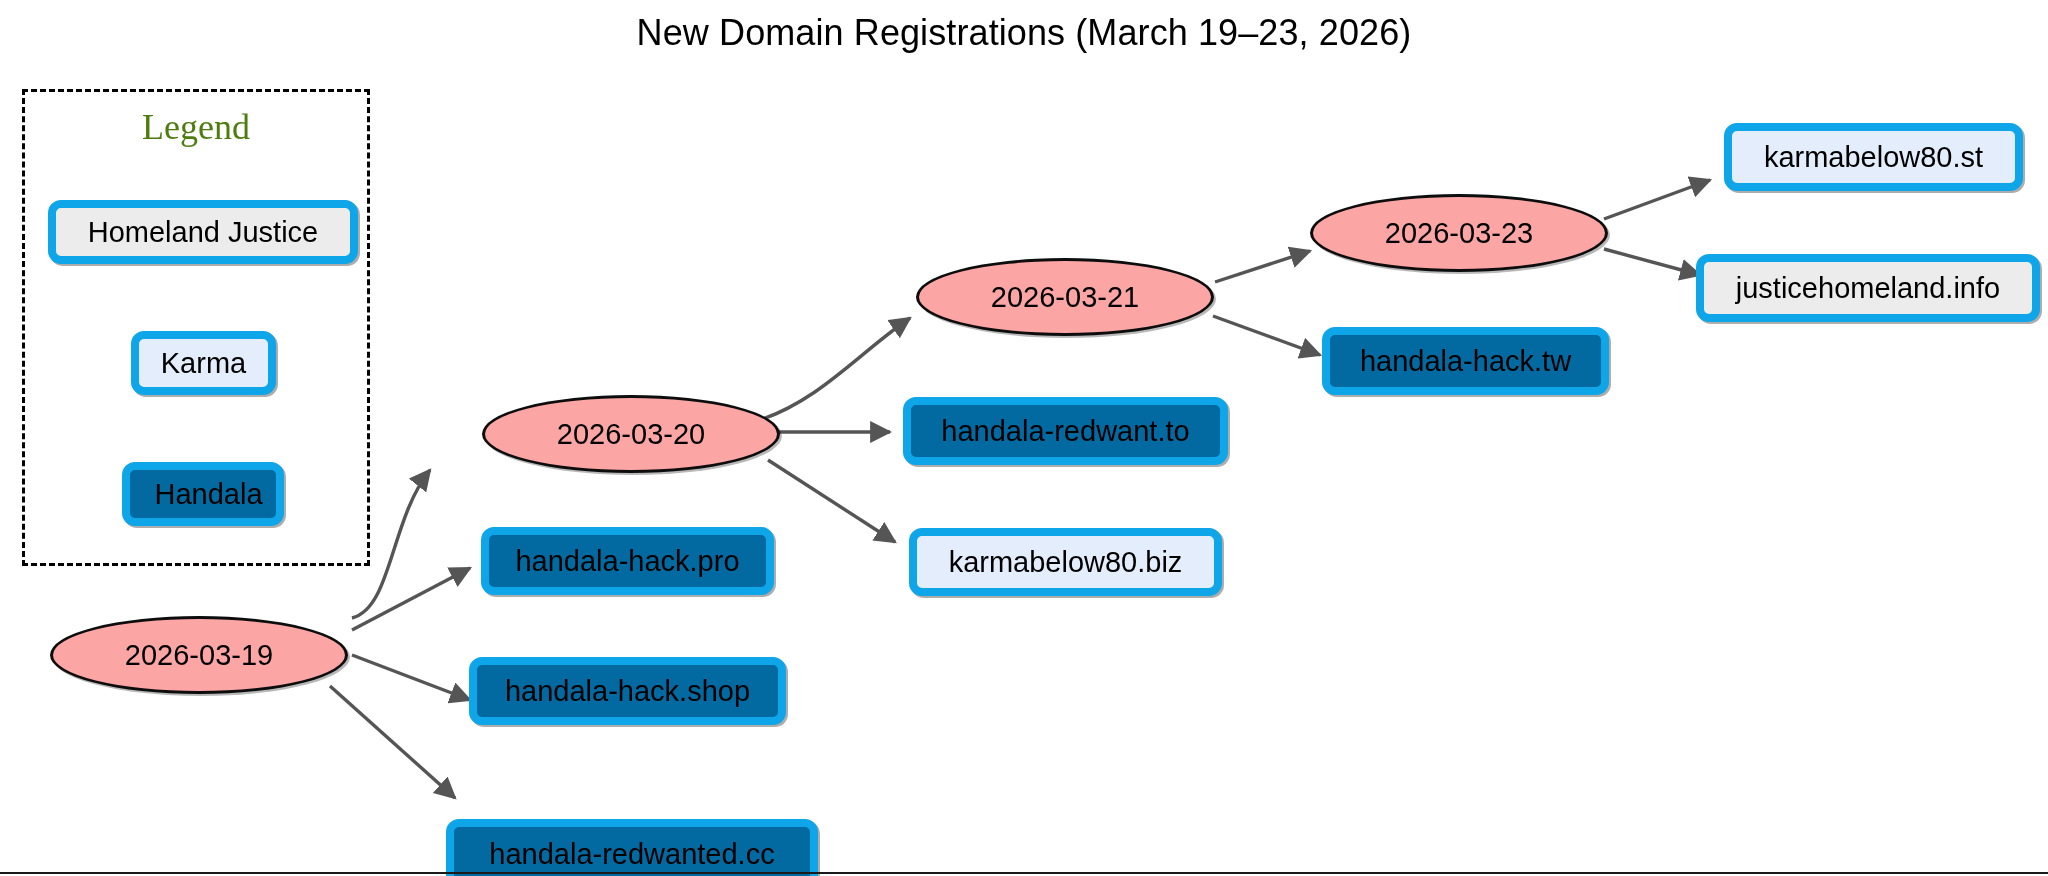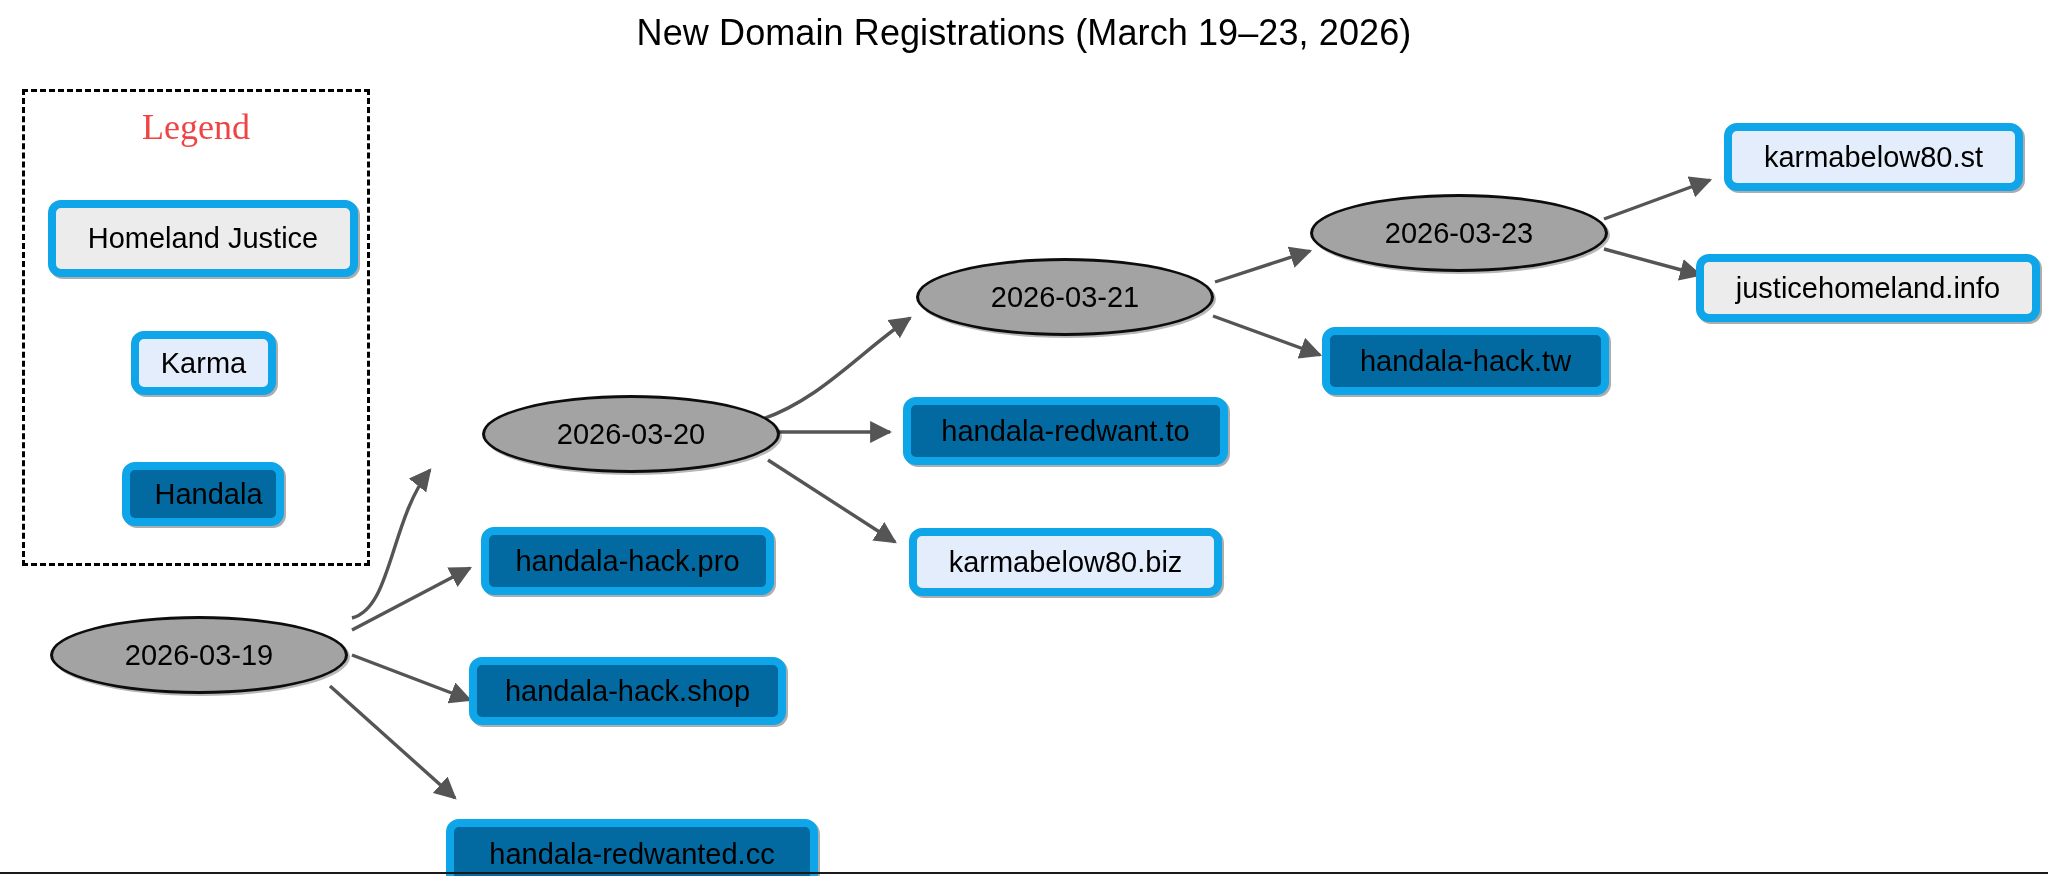--- a/index.html
+++ b/index.html
@@ -49,21 +49,21 @@
     background: transparent;
   }
   .legend-title {
     position: absolute;
     left: 0;
     top: 14px;
     width: 100%;
     text-align: center;
     font-family: "Liberation Serif", serif;
     font-size: 36px;
-    color: #ef4444;
+    color: #4d7c0f;
   }
   .node {
     position: absolute;
     box-sizing: border-box;
     display: flex;
     align-items: center;
     justify-content: center;
     color: #000000;
     font-size: 29px;
     font-family: "Liberation Sans", sans-serif;
@@ -76,21 +76,21 @@
     box-shadow: 2px 2px 0 rgba(0,0,0,0.32);
   }
   .node.ellipse {
     border: 3px solid #0d0d0d;
     border-radius: 50%;
     box-shadow: 2px 2px 0 rgba(0,0,0,0.28);
   }
   .fill-hj   { background: #ececec; }
   .fill-karma{ background: #e3edfb; }
   .fill-hand { background: #0369a1; }
-  .fill-date { background: #a3a3a3; }
+  .fill-date { background: #fca5a5; }
   .bottom-rule {
     position: absolute;
     left: 0;
     top: 872px;
     width: 2048px;
     height: 2px;
     background: #1a1a1a;
   }
 </style>
 </head>
@@ -117,21 +117,21 @@
       <path d="M 1215 282 L 1310 251"></path>
       <path d="M 1213 316 L 1320 355"></path>
       <path d="M 1604 219 L 1710 180"></path>
       <path d="M 1604 249 L 1700 275"></path>
     </g>
   </svg>
 
   <div class="legend-box">
     <div class="legend-title">Legend</div>
   </div>
-  <div class="node box fill-hj" style="left:48px; top:200px; width:310px; height:77px;">
+  <div class="node box fill-hj" style="left:48px; top:200px; width:310px; height:64px;">
     <span>Homeland Justice</span>
   </div>
   <div class="node box fill-karma" style="left:131px; top:331px; width:145px; height:64px;">
     <span>Karma</span>
   </div>
   <div class="node box fill-hand" style="left:122px; top:462px; width:162px; height:64px;padding-left:11px;">
     <span>Handala</span>
   </div>
 
   <div class="node ellipse fill-date" style="left:50px; top:616px; width:298px; height:78px;">

